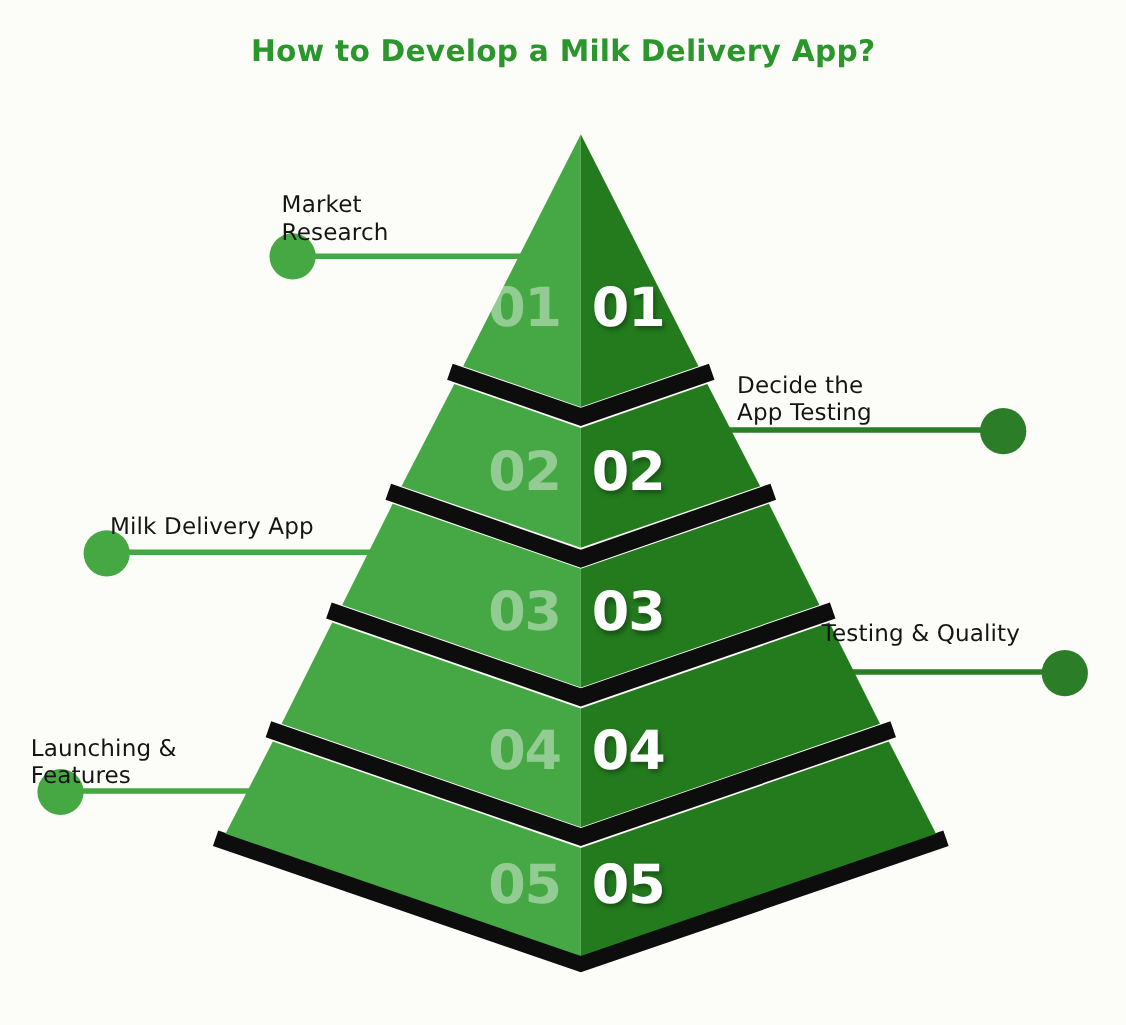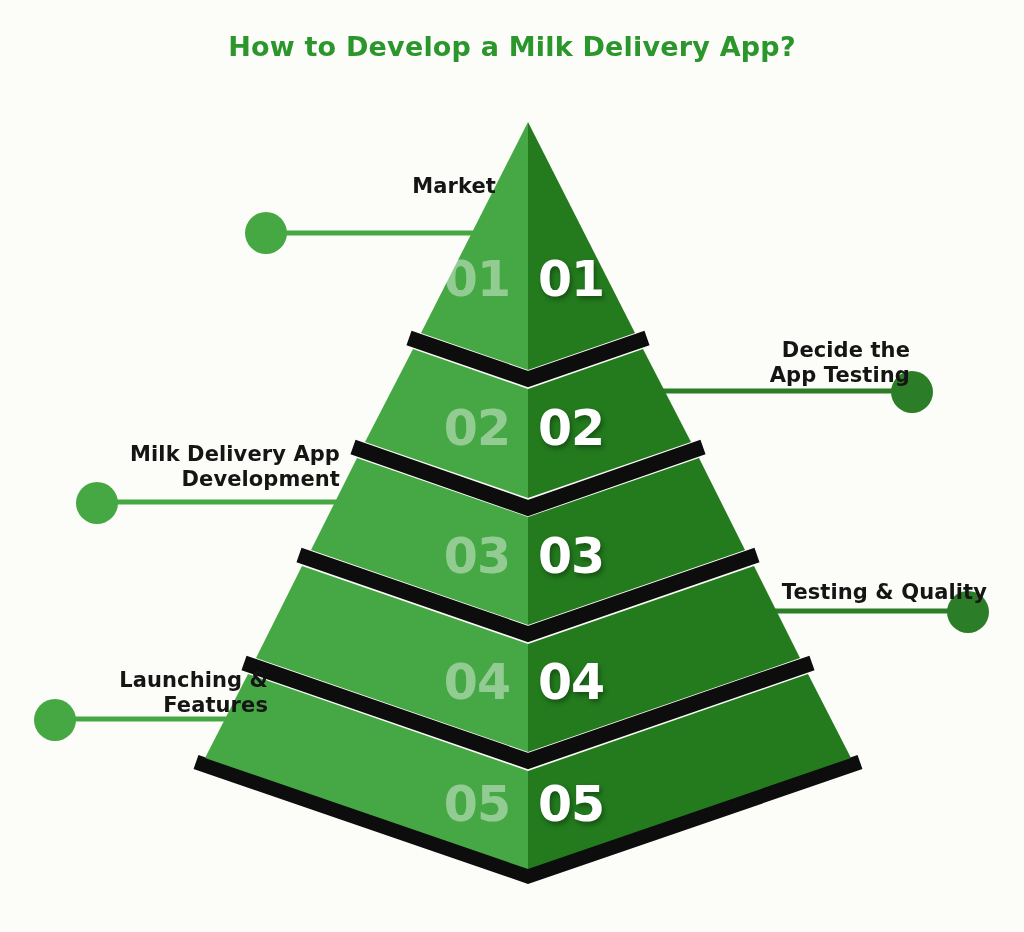--- a/index.html
+++ b/index.html
@@ -8,22 +8,22 @@
     background:#fcfcf9; overflow:hidden;
     font-family:"DejaVu Sans", sans-serif;
   }
   .title {
     position:absolute; top:31px; left:0; width:1024px;
     text-align:center; font-size:27px; font-weight:bold;
     color:#2b962b; letter-spacing:.2px;
   }
   svg.pyr { position:absolute; left:0; top:0; }
   .step-label {
-    position:absolute; width:240px; text-align:right;
-    font-size:21px; font-weight:700; color:#151515;
+    position:absolute; width:240px; text-align:left;
+    font-size:21px; font-weight:400; color:#151515;
     line-height:25px; letter-spacing:.1px;
   }
   .num {
     position:absolute; font-size:49px; font-weight:bold;
     line-height:39px; letter-spacing:-1px; width:90px;
   }
   .num-left  { color:rgba(255,255,255,.42); text-align:right; right:514px; }
   .num-right { color:#ffffff; text-align:left; left:538px;
                text-shadow:2px 3px 5px rgba(0,0,0,.35); }
 </style>
@@ -81,28 +81,28 @@
 <div class="num num-right" style="top:409px">02</div>
 <div class="num num-left" style="top:537px">03</div>
 <div class="num num-right" style="top:537px">03</div>
 <div class="num num-left" style="top:663px">04</div>
 <div class="num num-right" style="top:663px">04</div>
 <div class="num num-left" style="top:785px">05</div>
 <div class="num num-right" style="top:785px">05</div>
 
 <div class="step-label" style="left:256px; top:174px">
   <div>Market</div>
+  <div>Research</div>
 </div>
 <div class="step-label" style="left:670px; top:338px">
   <div>Decide the</div>
   <div>App Testing</div>
 </div>
-<div class="step-label" style="left:100px; top:442px">
+<div class="step-label" style="left:100px; top:466px">
   <div>Milk Delivery App</div>
-  <div>Development</div>
 </div>
-<div class="step-label" style="left:747px; top:580px">
+<div class="step-label" style="left:747px; top:564px">
   <div>Testing &amp; Quality</div>
 </div>
 <div class="step-label" style="left:28px; top:668px">
   <div>Launching &amp;</div>
   <div>Features</div>
 </div>
 
 </body></html>

